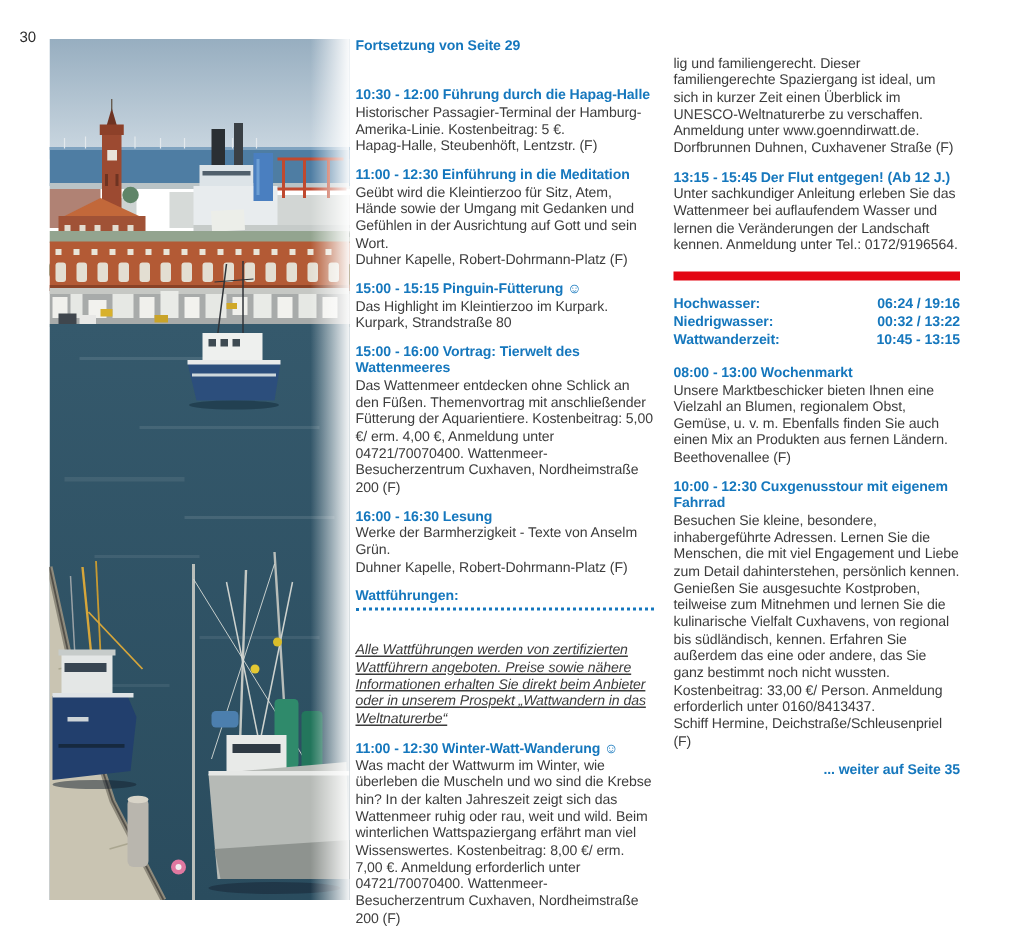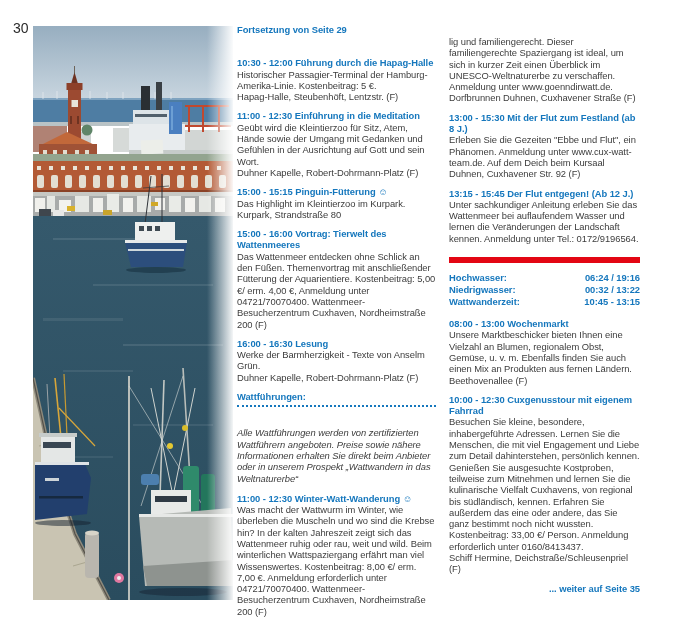--- a/index.html
+++ b/index.html
@@ -3,40 +3,40 @@
 <meta charset="utf-8">
 <style>
   * { margin:0; padding:0; box-sizing:border-box; }
   html,body { background:#ffffff; }
   body { font-family:"Liberation Sans", sans-serif; }
   #page {
     position:relative; width:676px; height:621px; background:#ffffff;
     overflow:hidden; color:#3c3c3c;
   }
   .pagenum {
-    position:absolute; left:13px; top:20px; font-size:14px; color:#2b2b2b;
+    position:absolute; left:13px; top:20px; font-size:10px; color:#2b2b2b;
   }
   .photo { position:absolute; left:33px; top:26px; width:200px; height:574px; }
   .photo svg { display:block; width:100%; height:100%; }
 
   .col { position:absolute; font-size:9.4px; line-height:11.3px; letter-spacing:-0.05px; }
   #col-mid   { left:237px; top:24px; width:199px; }
   #col-right { left:449px; top:36px; width:191px; }
   .cont-head { color:#1577bd; font-weight:bold; margin-bottom:22px; }
   .ev { margin-bottom:8px; }
   .evh { color:#1577bd; font-weight:bold; }
   .evb, .evl { color:#3c3c3c; }
   .smiley { color:#1577bd; font-weight:normal; }
 
   .watt-section { margin-bottom:9px; }
   .watt-title {
     color:#1577bd; font-weight:bold; padding-bottom:3px; margin-bottom:20px;
     border-bottom:2px dotted #1577bd;
   }
-  .watt-note { font-style:italic; }
+  .watt-note { font-style:italic;text-decoration:underline; }
 
   .date-block { margin-top:13px; margin-bottom:10px; }
   .date-title { color:#e30613; font-weight:bold; }
   .date-bar { height:6px; background:#e30613; margin-top:2px; margin-bottom:9px; }
   .tide-row { display:flex; justify-content:space-between; color:#1577bd; font-weight:bold; line-height:12px; }
 
   .next-note { color:#1577bd; font-weight:bold; text-align:right; margin-top:1px; }
 </style>
 </head>
 <body>
@@ -326,24 +326,20 @@
       </div>
   </div>
 
   <div class="col" id="col-right">
     <div id="right-events-top">
         <div class="ev">
           <div class="evb">lig und familiengerecht. Dieser familiengerechte Spaziergang ist ideal, um sich in kurzer Zeit einen Überblick im UNESCO-Weltnaturerbe zu verschaffen. Anmeldung unter www.goenndirwatt.de.</div>
           <div class="evl">Dorfbrunnen Duhnen, Cuxhavener Straße (F)</div>
         </div>
         <div class="ev">
-          <div class="evh">13:00 - 15:30 Mit der Flut zum Festland (ab 8 J.)</div>
-          <div class="evb">Erleben Sie die Gezeiten "Ebbe und Flut", ein Phänomen. Anmeldung unter www.cux-watt-team.de. Auf dem Deich beim Kursaal Duhnen, Cuxhavener Str. 92 (F)</div>
-        </div>
-        <div class="ev">
           <div class="evh">13:15 - 15:45 Der Flut entgegen! (Ab 12 J.)</div>
           <div class="evb">Unter sachkundiger Anleitung erleben Sie das Wattenmeer bei auflaufendem Wasser und lernen die Veränderungen der Landschaft kennen. Anmeldung unter Tel.: 0172/9196564.</div>
         </div>
       </div>
 
     <div class="date-block">
       <div class="date-bar"></div>
       <div class="tide-row">
         <span>Hochwasser:</span>
         <span>06:24 / 19:16</span>

